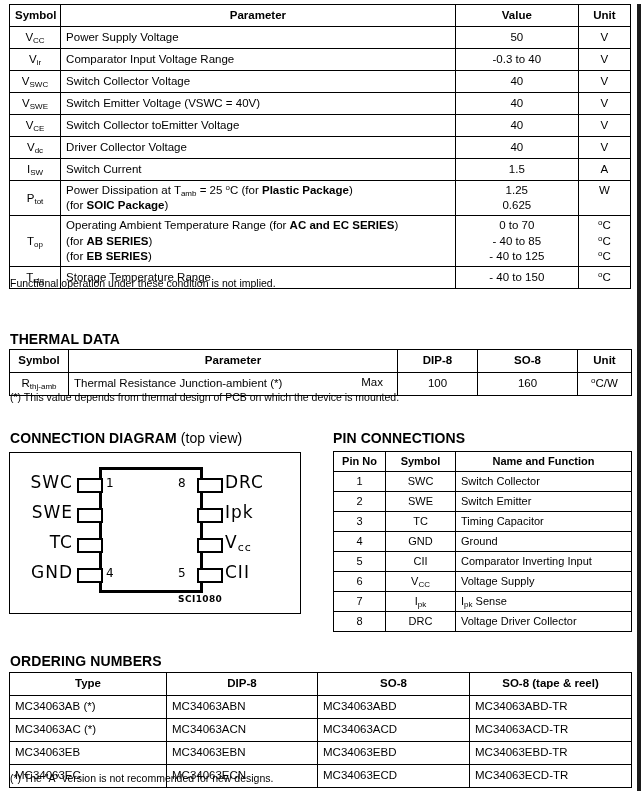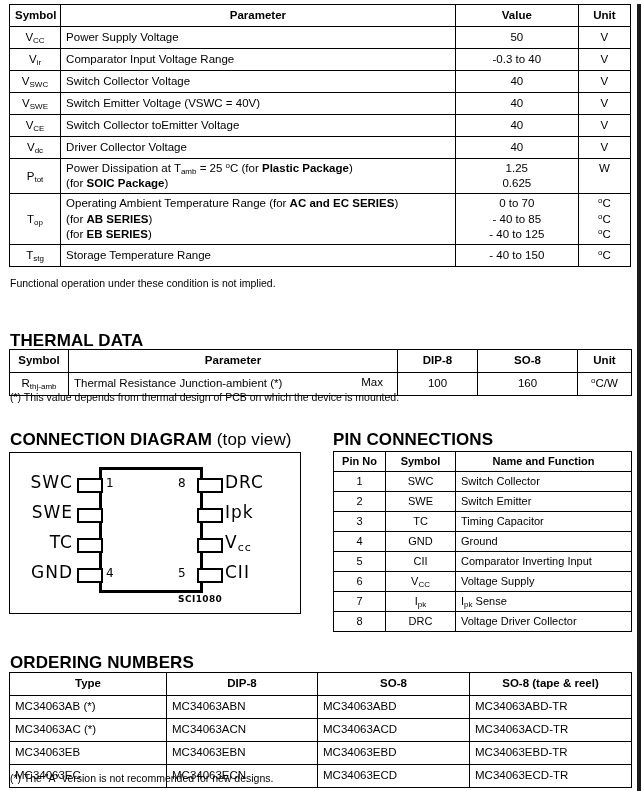--- a/index.html
+++ b/index.html
@@ -75,21 +75,21 @@
   .note {
     position: absolute;
     font-size: 10.5px;
     line-height: 1.42;
     color: #000;
   }
   #amr-note { left: 10px; top: 276px; width: 560px; }
 
   .section-title {
     position: absolute;
-    font-size: 17px;
+    font-size: 14px;
     font-weight: bold;
     letter-spacing: 0.1px;
   }
   .section-title .sub-normal { font-weight: normal; }
 
   #thermal-title { left: 10px; top: 331px; }
 
   #thermal-table {
     position: absolute;
     left: 9px;
@@ -240,20 +240,26 @@
           <td class="c">V<sub>CE</sub></td>
           <td>Switch Collector  toEmitter  Voltage</td>
           <td class="c">40</td>
           <td class="c">V</td>
         </tr>
         <tr>
           <td class="c">V<sub>dc</sub></td>
           <td>Driver Collector Voltage</td>
           <td class="c">40</td>
           <td class="c">V</td>
+        </tr>
+        <tr>
+          <td class="c">I<sub>SW</sub></td>
+          <td>Switch Current</td>
+          <td class="c">1.5</td>
+          <td class="c">A</td>
         </tr>
         <tr>
           <td class="c">P<sub>tot</sub></td>
           <td>
             <div>Power Dissipation  at T<sub>amb</sub> = 25 <sup>o</sup>C (for <b>Plastic Package</b>)</div>
             <div class="par-right">(for <b>SOIC Package</b>)</div>
           </td>
           <td class="c">
             <div>1.25</div>
             <div>0.625</div>

